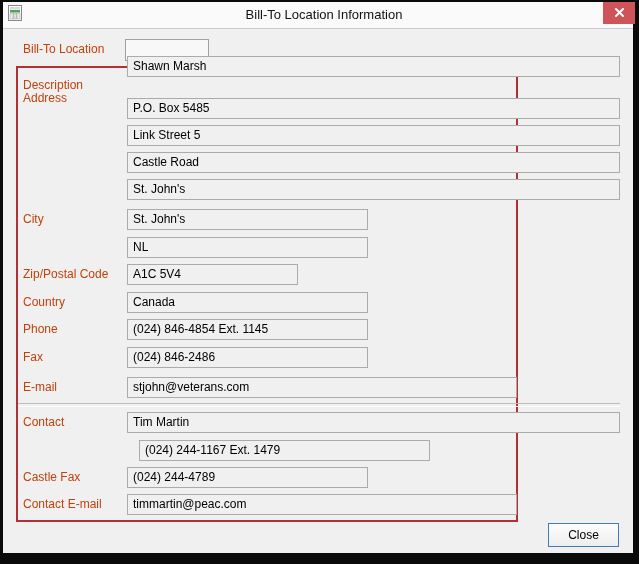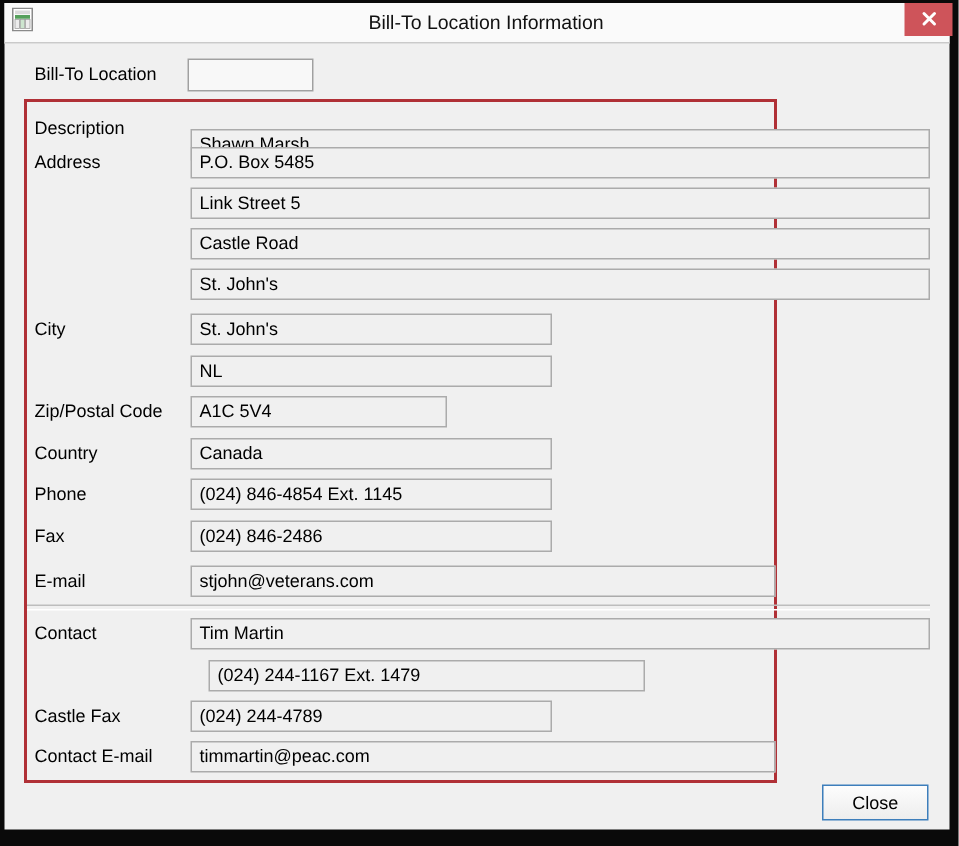--- a/index.html
+++ b/index.html
@@ -21,21 +21,21 @@
     text-align:center;font-size:13px;color:#111;padding-left:12px;
   }
   .app-icon{position:absolute;left:5px;top:3px;width:14px;height:16px;}
   .close-x{
     position:absolute;left:600px;top:0;width:32px;height:22px;
     background:#CE545A;border:none;display:flex;align-items:center;justify-content:center;
     cursor:pointer;padding:0;
   }
   .row-label{
     position:absolute;left:20px;height:21px;line-height:21px;
-    font-size:12px;color:#000000;white-space:nowrap;
+    font-size:12px;color:#c2410c;white-space:nowrap;
   }
   .field{
     position:absolute;height:21px;box-sizing:border-box;
     background:#F0F0F0;border:1px solid #ABABAB;
     font-size:12px;color:#000;line-height:19px;padding:0 0 0 5px;
     white-space:nowrap;overflow:hidden;
   }
   .field.editable{background:#F8F8F8;border-color:#A0A0A0;height:22px;line-height:20px;}
   .separator{
     position:absolute;left:15px;top:401px;width:602px;height:2px;
@@ -79,23 +79,23 @@
         </span>
       </button>
     </div>
 
     <div class="row-label" style="top:37px">Bill-To Location</div>
     <div class="field editable" style="left:122px;top:37px;width:84px"></div>
 
     <div class="annotation-rect"></div>
 
     <div class="row-label" style="top:73px">Description</div>
-    <div class="field" style="left:124px;top:84px;width:493px">Shawn Marsh</div>
+    <div class="field" style="left:124px;top:54px;width:493px">Shawn Marsh</div>
 
-    <div class="row-label" style="top:96px">Address</div>
+    <div class="row-label" style="top:86px">Address</div>
     <div class="field" style="left:124px;top:96px;width:493px">P.O. Box 5485</div>
     <div class="field" style="left:124px;top:123px;width:493px">Link Street 5</div>
     <div class="field" style="left:124px;top:150px;width:493px">Castle Road</div>
     <div class="field" style="left:124px;top:177px;width:493px">St. John's</div>
 
     <div class="row-label" style="top:207px">City</div>
     <div class="field" style="left:124px;top:207px;width:241px">St. John's</div>
 
     <div class="field" style="left:124px;top:235px;width:241px">NL</div>
 

